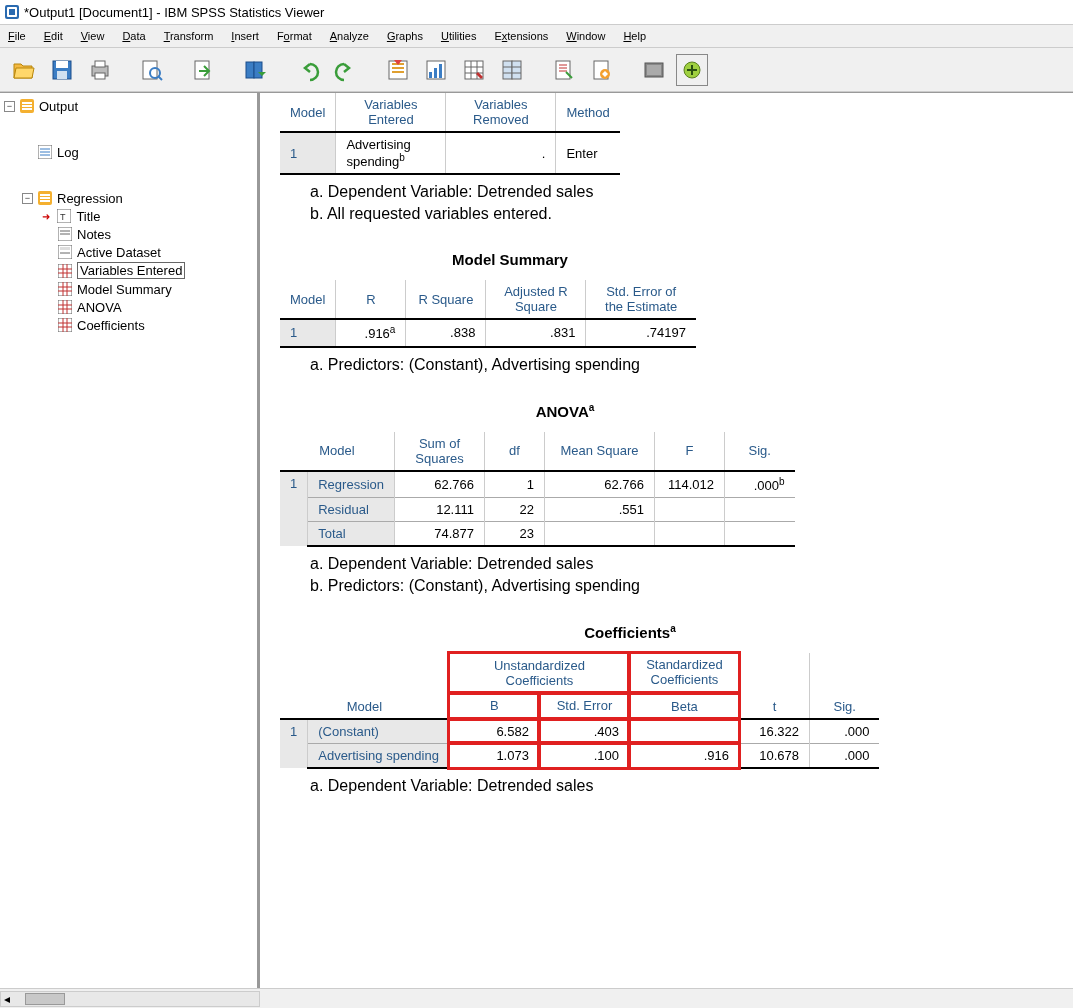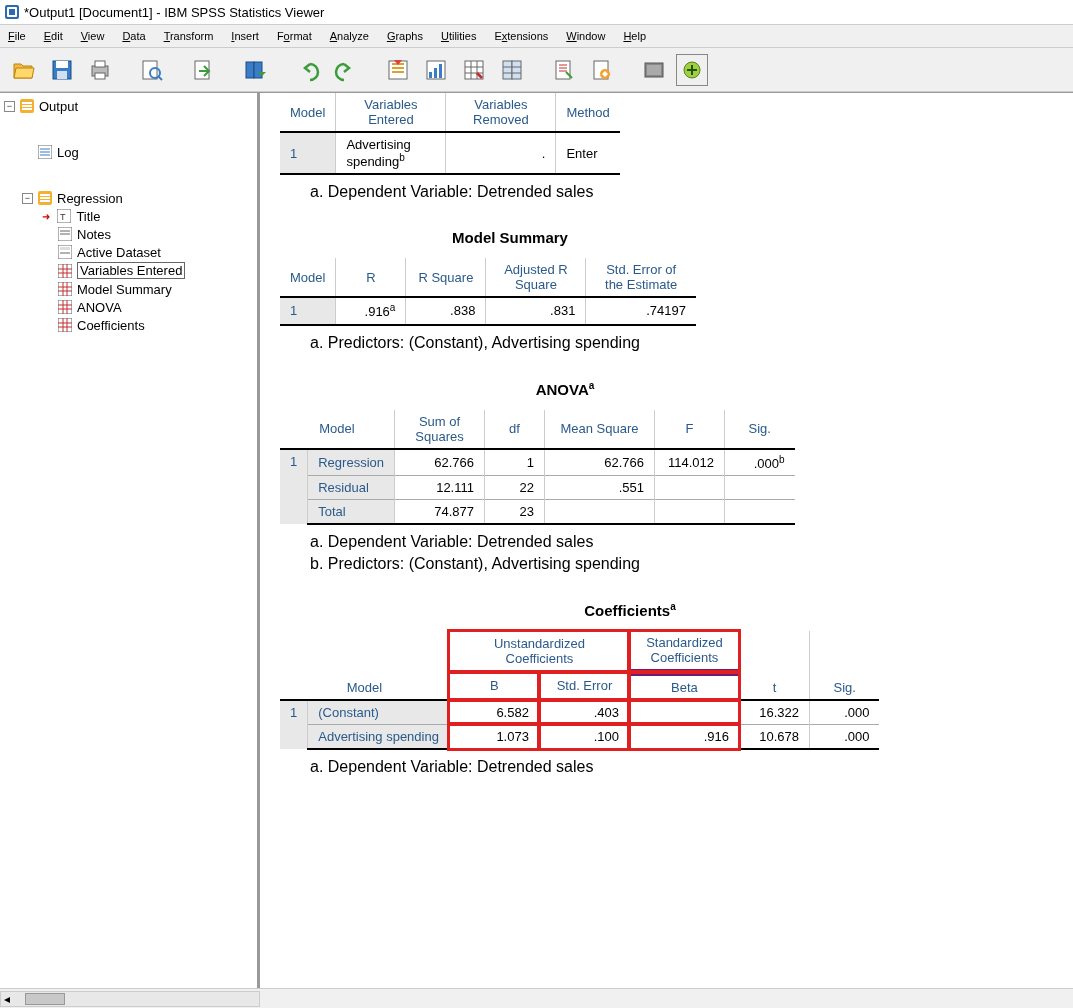--- a/index.html
+++ b/index.html
@@ -333,20 +333,21 @@
       <tbody>
         <tr>
           <td class="row-label col-sep">1</td>
           <td class="col-sep"><span>Advertising spending</span><sup>b</sup></td>
           <td class="num col-sep">.</td>
           <td>Enter</td>
         </tr>
       </tbody>
     </table>
     <div class="footnote">a. Dependent Variable: Detrended sales</div>
+    <div class="footnote">b. All requested variables entered.</div>
 
     <div class="section-title" style="width:460px">Model Summary</div>
     <table class="spss">
       <thead>
         <tr>
           <th class="col-sep">Model</th>
           <th class="col-sep" style="width:70px">R</th>
           <th class="col-sep" style="width:80px">R Square</th>
           <th class="col-sep" style="width:100px">Adjusted R Square</th>
           <th style="width:110px">Std. Error of the Estimate</th>
@@ -406,21 +407,21 @@
     </table>
     <div class="footnote">a. Dependent Variable: Detrended sales</div>
     <div class="footnote">b. Predictors: (Constant), Advertising spending</div>
 
     <div class="section-title" style="width:700px"><span>Coefficients</span><sup>a</sup></div>
     <table class="spss">
       <thead>
         <tr>
           <th colspan="2" rowspan="2" class="col-sep" style="vertical-align:bottom">Model</th>
           <th colspan="2" class="col-sep redbox" style="border-bottom:1px solid #ccc">Unstandardized Coefficients</th>
-          <th class="col-sep redbox" style="width:110px;border-bottom:7px solid #701a75">Standardized Coefficients</th>
+          <th class="col-sep redbox" style="width:110px;border-bottom:4px solid #701a75">Standardized Coefficients</th>
           <th rowspan="2" class="col-sep" style="width:70px;vertical-align:bottom">t</th>
           <th rowspan="2" style="width:70px;vertical-align:bottom">Sig.</th>
         </tr>
         <tr>
           <th class="col-sep col-sep-l redbox" style="width:90px">B</th>
           <th class="col-sep redbox" style="width:90px">Std. Error</th>
           <th class="col-sep redbox">Beta</th>
         </tr>
       </thead>
       <tbody>

